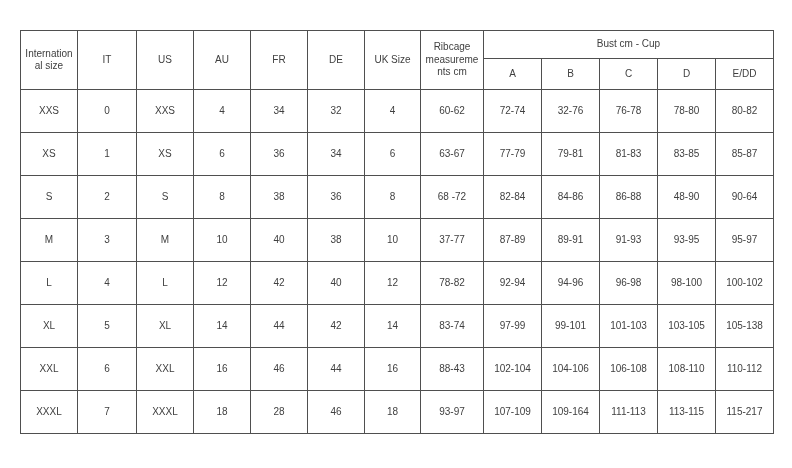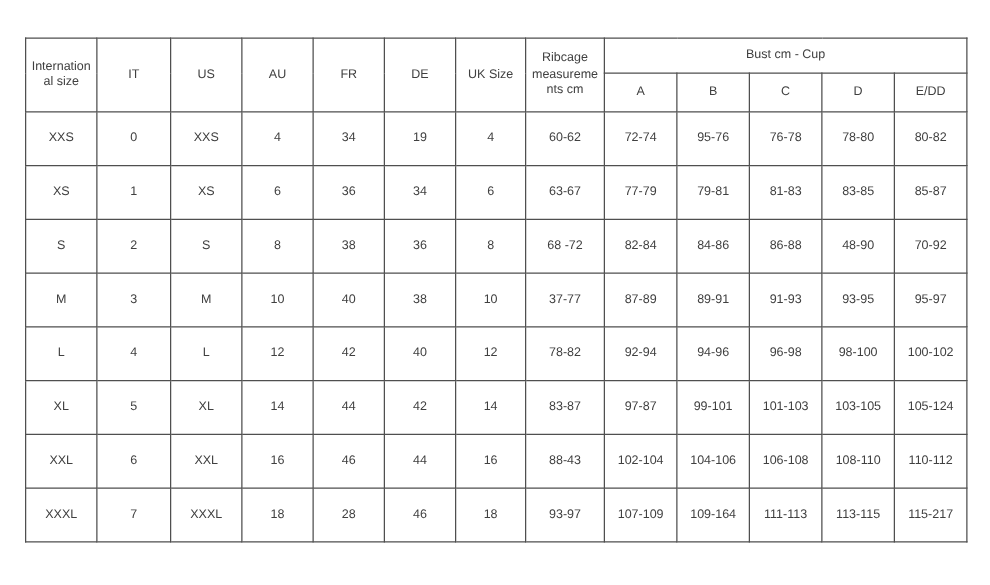--- a/index.html
+++ b/index.html
@@ -83,25 +83,25 @@
         <th>E/DD</th>
       </tr>
     </thead>
     <tbody class="size-rows">
         <tr>
           <td>XXS</td>
           <td>0</td>
           <td>XXS</td>
           <td>4</td>
           <td>34</td>
-          <td>19</td>
+          <td>32</td>
           <td>4</td>
           <td>60-62</td>
           <td>72-74</td>
-          <td>95-76</td>
+          <td>32-76</td>
           <td>76-78</td>
           <td>78-80</td>
           <td>80-82</td>
         </tr>
         <tr>
           <td>XS</td>
           <td>1</td>
           <td>XS</td>
           <td>6</td>
           <td>36</td>
@@ -120,21 +120,21 @@
           <td>S</td>
           <td>8</td>
           <td>38</td>
           <td>36</td>
           <td>8</td>
           <td>68 -72</td>
           <td>82-84</td>
           <td>84-86</td>
           <td>86-88</td>
           <td>48-90</td>
-          <td>70-92</td>
+          <td>90-64</td>
         </tr>
         <tr>
           <td>M</td>
           <td>3</td>
           <td>M</td>
           <td>10</td>
           <td>40</td>
           <td>38</td>
           <td>10</td>
           <td>37-77</td>
@@ -160,26 +160,26 @@
           <td>100-102</td>
         </tr>
         <tr>
           <td>XL</td>
           <td>5</td>
           <td>XL</td>
           <td>14</td>
           <td>44</td>
           <td>42</td>
           <td>14</td>
-          <td>83-87</td>
-          <td>97-87</td>
+          <td>83-74</td>
+          <td>97-99</td>
           <td>99-101</td>
           <td>101-103</td>
           <td>103-105</td>
-          <td>105-124</td>
+          <td>105-138</td>
         </tr>
         <tr>
           <td>XXL</td>
           <td>6</td>
           <td>XXL</td>
           <td>16</td>
           <td>46</td>
           <td>44</td>
           <td>16</td>
           <td>88-43</td>

